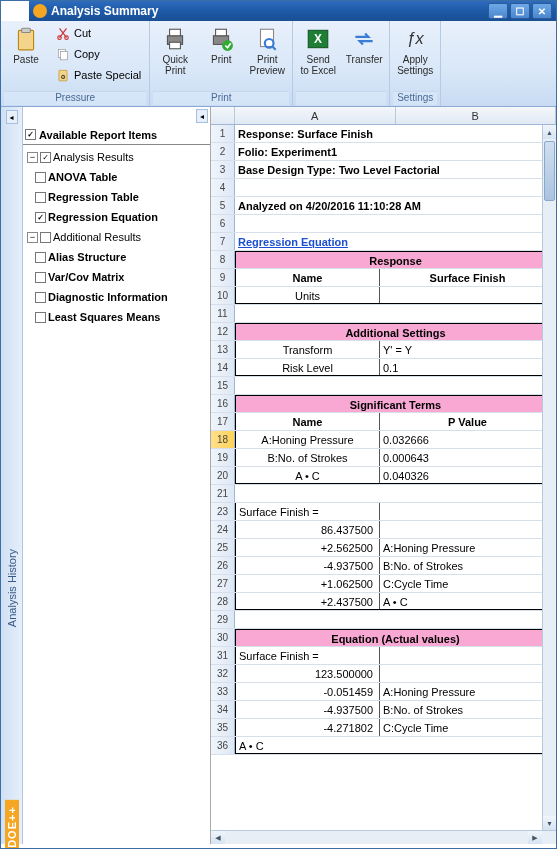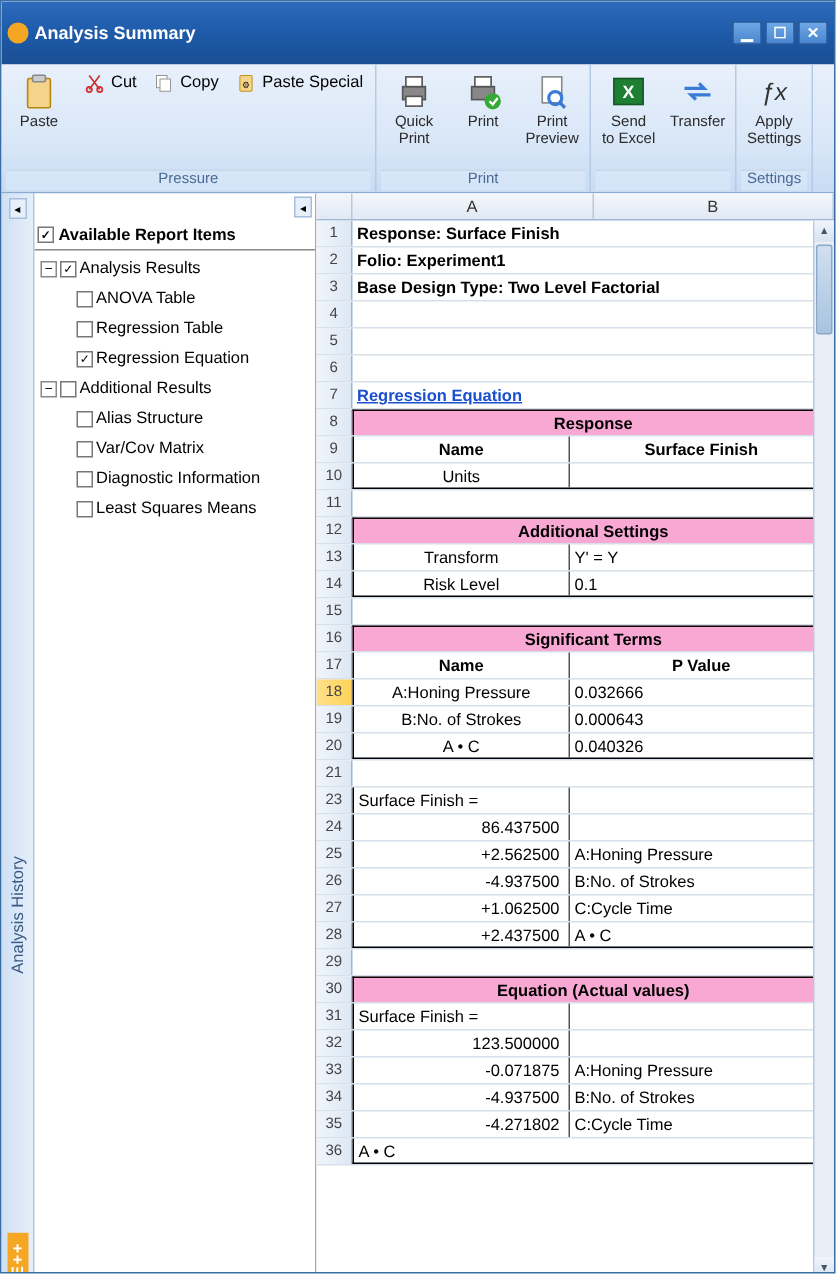--- a/index.html
+++ b/index.html
@@ -1,30 +1,30 @@
 <!DOCTYPE html>
 <html><head>
 <meta charset="utf-8">
 <style>
 * { margin:0; padding:0; box-sizing:border-box; font-family: "Segoe UI", Tahoma, sans-serif; }
 body { background:#fff; width:557px; height:849px; overflow:hidden; border:1px solid #3a6ea5; }
 
-.titlebar { height:42px; background:linear-gradient(to bottom,#2e6bbd 0%,#1d5aa8 50%,#1a4f93 100%); color:#fff; display:flex; align-items:center; padding:0 4px; font-size:12px; font-weight:bold; }
+.titlebar { height:20px; background:linear-gradient(to bottom,#2e6bbd 0%,#1d5aa8 50%,#1a4f93 100%); color:#fff; display:flex; align-items:center; padding:0 4px; font-size:12px; font-weight:bold;margin-left:28px; }
 .titlebar .icon { width:14px; height:14px; background:#f5a623; border-radius:50%; margin-right:4px; }
 .titlebar .spacer { flex:1; }
 .titlebar .winbtn { width:20px; height:16px; background:linear-gradient(#6fa8e6,#4a86cf); border:1px solid #2a5a99; margin-left:2px; border-radius:2px; display:flex; align-items:center; justify-content:center; color:#fff; font-size:10px; cursor:pointer; }
 
 .ribbon { height:86px; background:linear-gradient(to bottom,#e8f0fb 0%,#d9e7f8 60%,#c8dbf3 100%); border-bottom:1px solid #8aaad3; display:flex; }
 .rgroup { border-right:1px solid #b5cae4; display:flex; flex-direction:column; padding:1px 3px; }
 .rgroup .btns { flex:1; display:flex; align-items:flex-start; gap:2px; }
 .rgroup .label { height:14px; font-size:10px; color:#4a6a95; text-align:center; background:rgba(220,235,250,.6); border-top:1px solid #c7d8ec; }
 .bigbtn { width:44px; display:flex; flex-direction:column; align-items:center; padding:2px 1px; border:1px solid transparent; border-radius:3px; cursor:pointer; }
 .bigbtn .bicon { width:28px; height:28px; margin-bottom:1px; display:flex; align-items:center; justify-content:center; }
 .bigbtn .blabel { font-size:10px; line-height:11px; text-align:center; color:#2a2a2a; }
-.smallbtns { display:flex; flex-direction:row; gap:0; }
+.smallbtns { display:flex; flex-direction:column; gap:0; }
 .smallbtn { display:flex; align-items:center; gap:3px; padding:1px 4px; font-size:11px; cursor:pointer; border:1px solid transparent; border-radius:2px; height:21px; }
 .sicon { width:16px; height:16px; display:flex; align-items:center; justify-content:center; }
 
 svg { display:block; }
 
 .main { display:flex; height:calc(849px - 24px - 86px - 2px); }
 
 .sidebar-strip { width:22px; background:linear-gradient(to right,#cfe0f4,#e6effa); border-right:1px solid #b0c6e0; position:relative; }
 .sidebar-strip .vtext { position:absolute; bottom:250px; left:50%; transform:translateX(-50%) rotate(-90deg); transform-origin:center; font-size:11px; color:#3a5a85; white-space:nowrap; }
 .sidebar-strip .brand { position:absolute; bottom:10px; left:50%; transform:translateX(-50%) rotate(-90deg); transform-origin:center; font-size:11px; font-weight:bold; letter-spacing:1px; color:#fff; background:#f5a623; padding:1px 6px; white-space:nowrap; }
@@ -32,21 +32,21 @@
 
 .treecol { width:188px; border-right:1px solid #aaa; background:#fff; display:flex; flex-direction:column; }
 .treehdr { height:20px; background:#fff; border-bottom:1px solid #888; display:flex; align-items:center; font-size:11px; font-weight:bold; padding-left:2px; gap:3px; }
 .treehdr .cb { width:11px; height:11px; border:1px solid #777; display:flex; align-items:center; justify-content:center; font-size:8px; }
 .tree { padding:2px 0; font-size:11px; }
 .tnode { display:flex; align-items:center; height:20px; cursor:pointer; gap:2px; padding-right:2px; }
 .tnode .twisty { width:11px; height:11px; border:1px solid #888; font-size:9px; line-height:9px; text-align:center; background:#fff; cursor:pointer; }
 .tnode .cb { width:11px; height:11px; border:1px solid #777; display:flex; align-items:center; justify-content:center; font-size:8px; background:#fff; }
 .tnode .nlabel { flex:1; white-space:nowrap; overflow:hidden; }
 .d1 { padding-left:4px; }
-.d2 { padding-left:28px; }
+.d2 { padding-left:12px;font-weight:bold; }
 .group { font-weight:normal; }
 
 .gridcol { flex:1; display:flex; flex-direction:column; background:#fff; min-width:0; }
 .colhdrs { height:18px; display:flex; background:linear-gradient(#f4f7fb,#e0e9f4); border-bottom:1px solid #9fb6d4; font-size:11px; }
 .colhdrs .corner { width:24px; border-right:1px solid #b8c9de; }
 .colhdrs .ch { flex:1; text-align:center; border-right:1px solid #b8c9de; color:#333; display:flex; align-items:center; justify-content:center; }
 .gridbody { flex:1; overflow:hidden; position:relative; }
 .gridrows { font-size:11px; }
 .grow { display:flex; height:18px; border-bottom:1px solid #d6dfea; }
 .grow .rh { width:24px; background:linear-gradient(to right,#f0f5fb,#dde8f5); border-right:1px solid #9fb6d4; text-align:center; font-size:10px; color:#444; line-height:18px; }
@@ -284,20 +284,23 @@
             </div>
           </div>
           <div class="grow">
             <div class="rh">4</div>
             <div class="cells ">
               <div class="full "></div>
             </div>
           </div>
           <div class="grow">
             <div class="rh">5</div>
+            <div class="cells ">
+              <div class="full " style="text-align: left;">Analyzed on 4/20/2016 11:10:28 AM</div>
+            </div>
           </div>
           <div class="grow">
             <div class="rh">6</div>
             <div class="cells ">
               <div class="full "></div>
             </div>
           </div>
           <div class="grow">
             <div class="rh">7</div>
             <div class="cells ">
@@ -460,21 +463,21 @@
           <div class="grow">
             <div class="rh">32</div>
             <div class="cells boxcells eq">
               <div class="cA">123.500000</div>
               <div class="cB"></div>
             </div>
           </div>
           <div class="grow">
             <div class="rh">33</div>
             <div class="cells boxcells eq">
-              <div class="cA">-0.071875</div>
+              <div class="cA">-0.051459</div>
               <div class="cB">A:Honing Pressure</div>
             </div>
           </div>
           <div class="grow">
             <div class="rh">34</div>
             <div class="cells boxcells eq">
               <div class="cA">-4.937500</div>
               <div class="cB">B:No. of Strokes</div>
             </div>
           </div>

